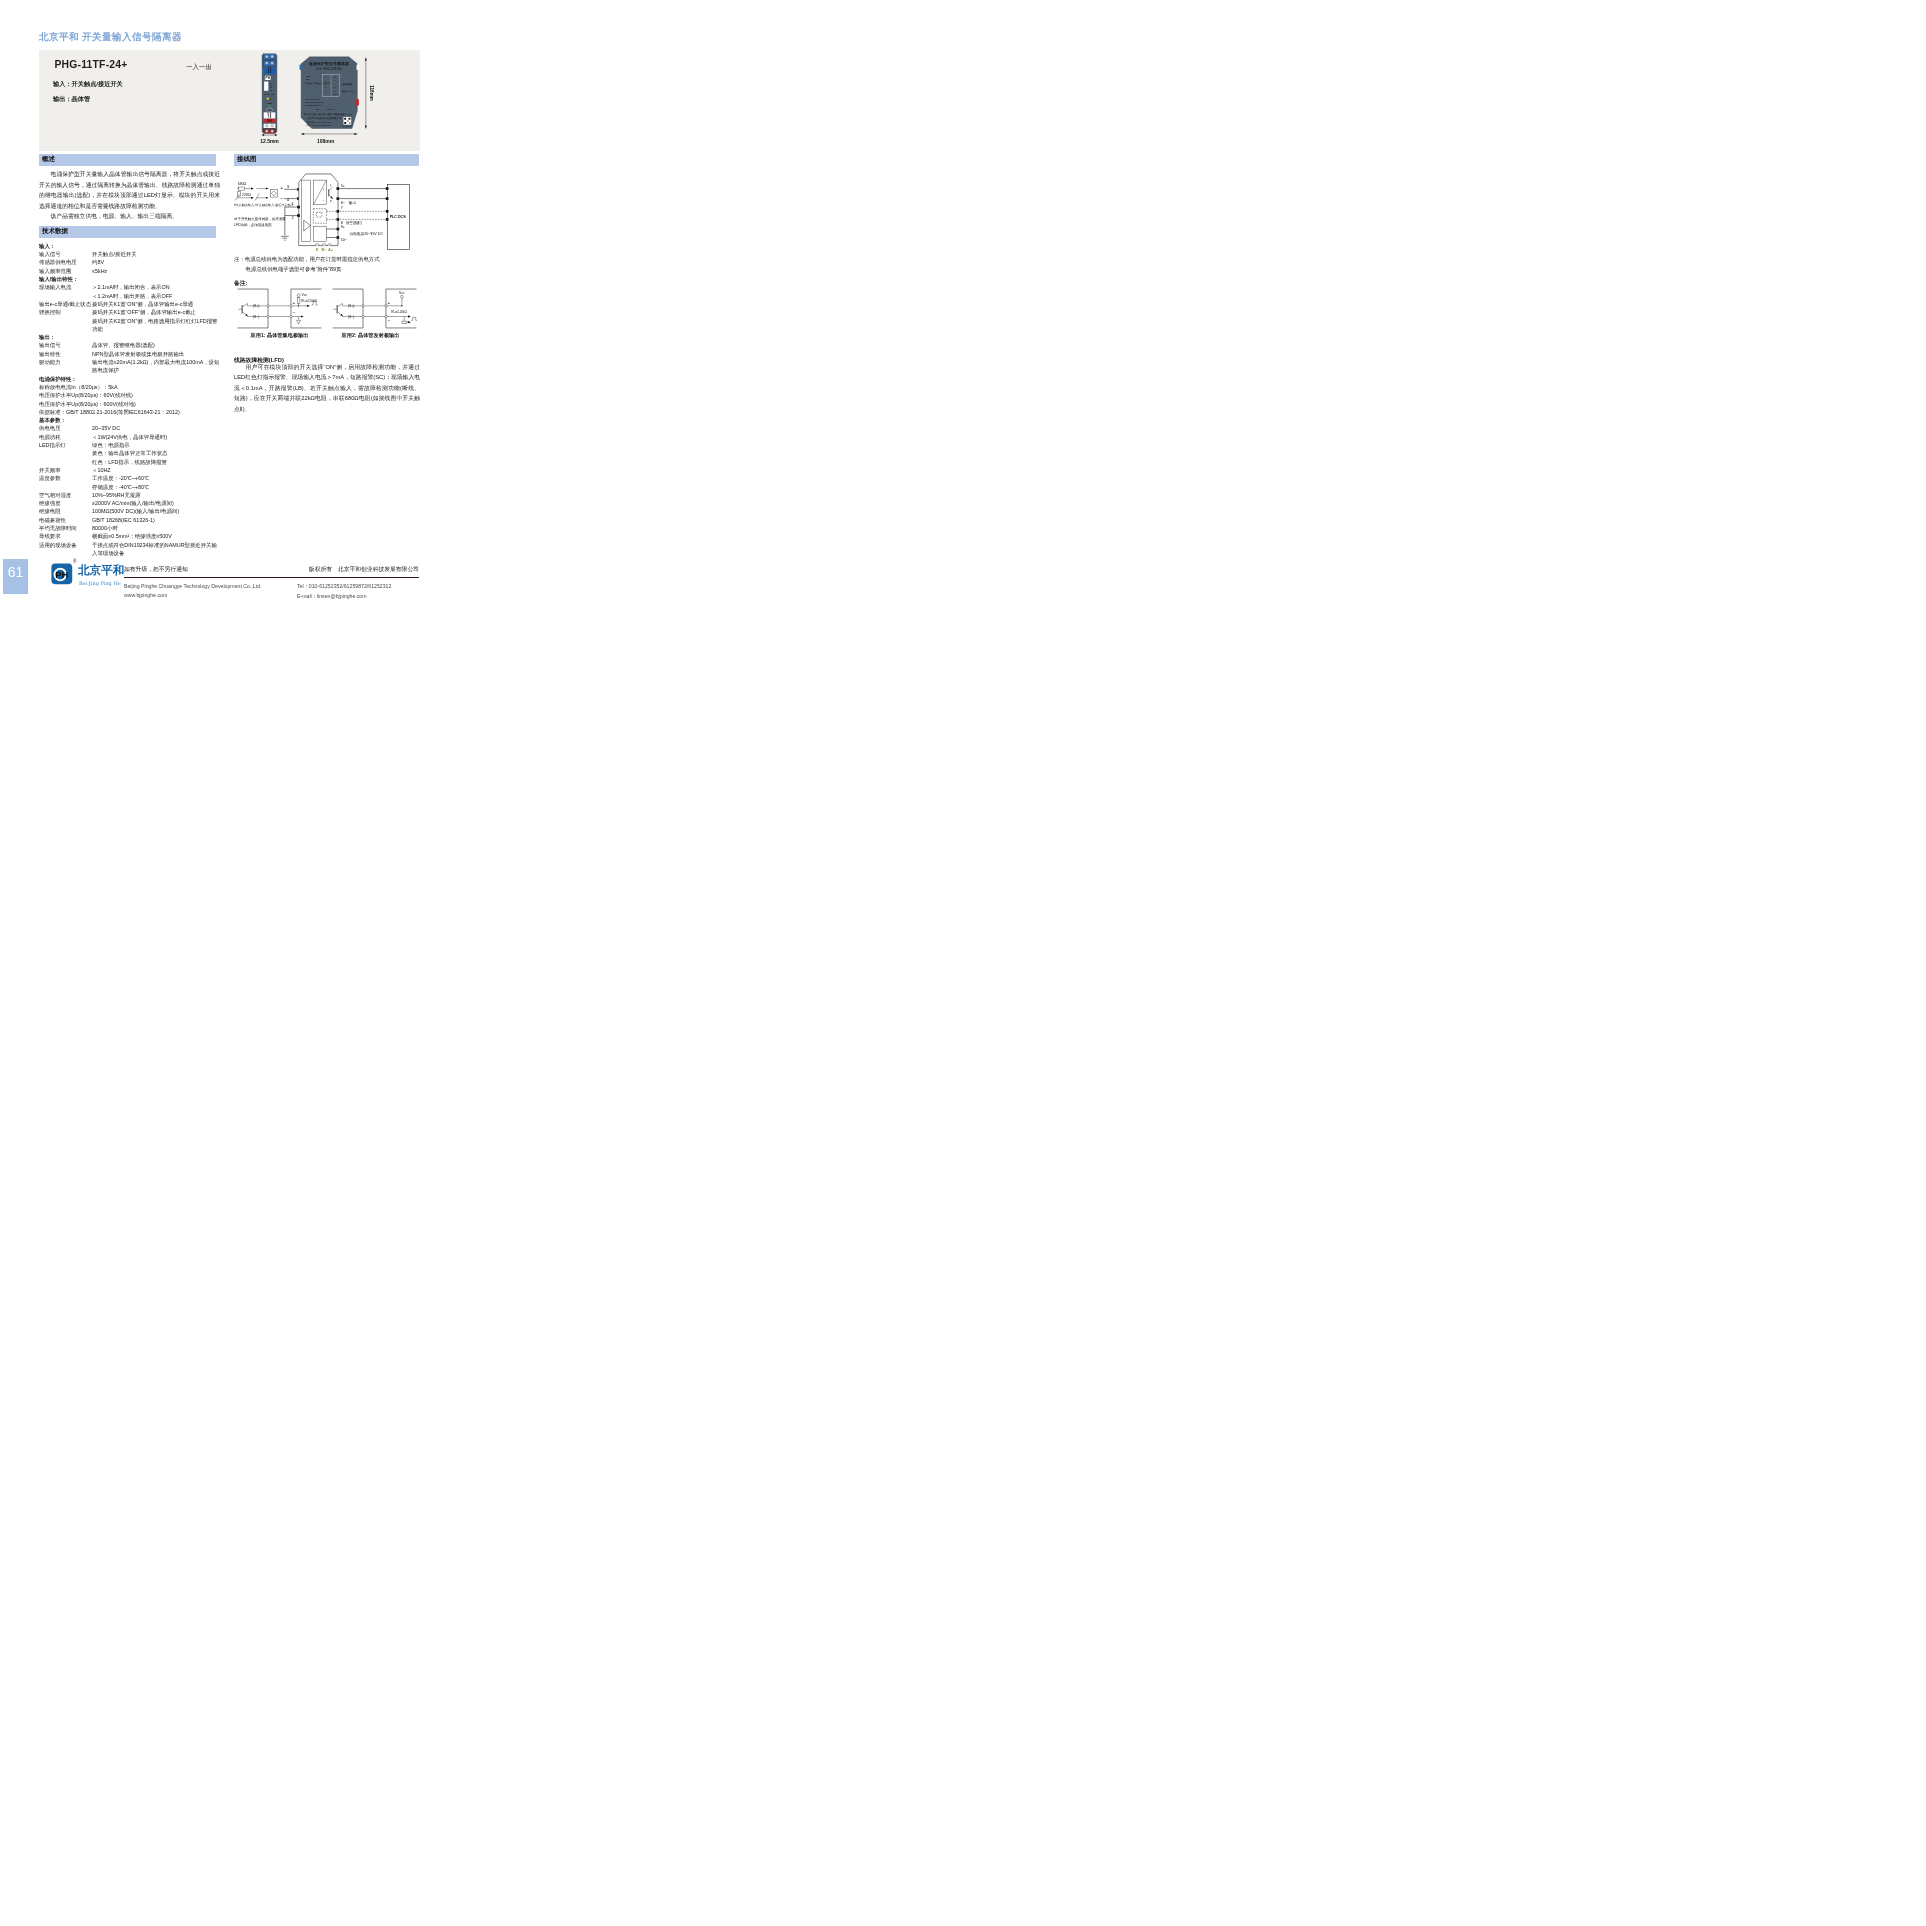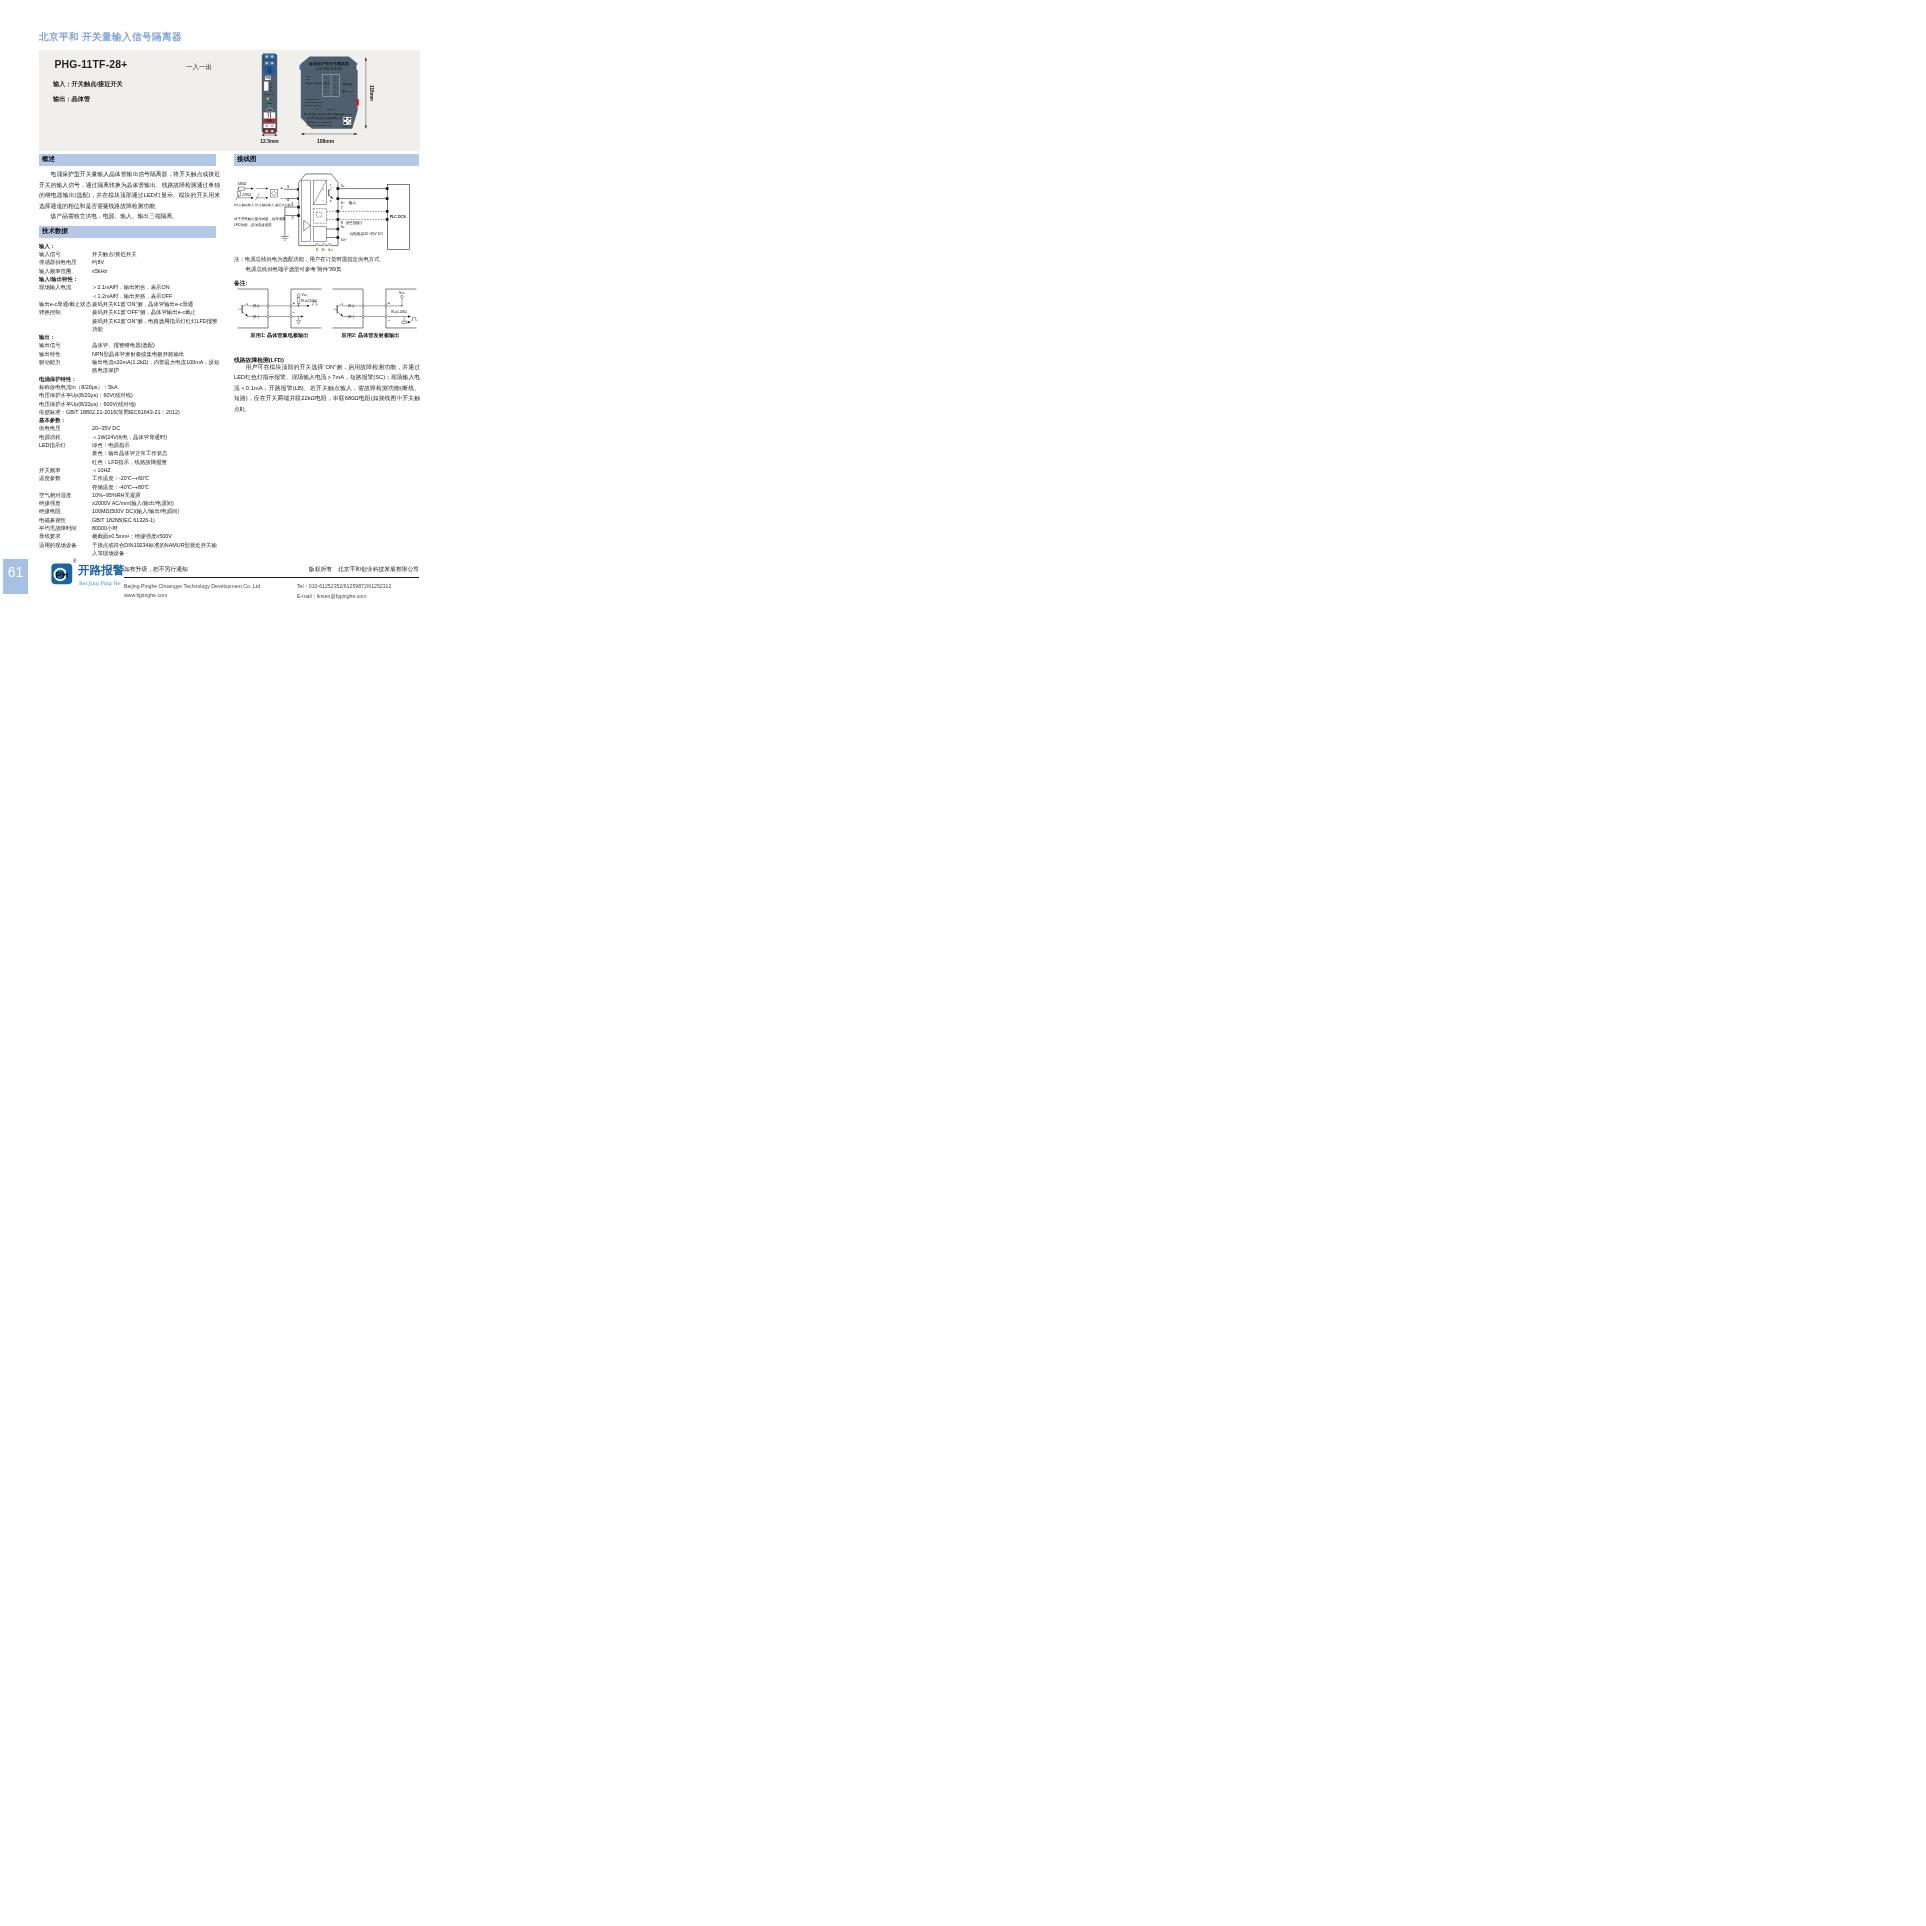--- a/index.html
+++ b/index.html
@@ -62,21 +62,21 @@
   .olive{fill:#8e9a33;font-weight:bold;}
 </style>
 </head>
 <body>
 
 <div class="page">
 
   <div class="doc-title">北京平和 开关量输入信号隔离器</div>
 
   <div class="product-panel">
-    <div class="model">PHG-11TF-28+</div>
+    <div class="model">PHG-11TF-24+</div>
     <div class="io-count">一入一出</div>
     <div class="in-line">输入：开关触点/接近开关</div>
     <div class="out-line">输出：晶体管</div>
 
     <svg style="position:absolute;left:213px;top:3.1px;" width="35" height="84" viewBox="0 0 90 218">
       <rect x="25" y="4" width="40" height="202" rx="2" fill="#4f5f6d"></rect>
       <rect x="29" y="2" width="32" height="15" fill="#2c6cb4" stroke="#111" stroke-width="0.6"></rect>
       <circle cx="38" cy="9" r="4" fill="#c9c9c9" stroke="#111" stroke-width="0.5"></circle>
       <circle cx="52" cy="9" r="4" fill="#c9c9c9" stroke="#111" stroke-width="0.5"></circle>
       <rect x="29" y="19" width="32" height="15" fill="#2c6cb4" stroke="#111" stroke-width="0.6"></rect>
@@ -532,21 +532,21 @@
   </div>
 
   <div class="pageno">61</div>
 
   <svg class="logo-box" width="21.6" height="21.6" viewBox="0 0 56 56">
     <rect x="1" y="1" width="54" height="54" rx="10" fill="#1565a8"></rect>
     <circle cx="24" cy="30" r="15" fill="none" stroke="#fff" stroke-width="5"></circle>
     <text x="28" y="38" font-size="24" font-weight="bold" fill="#fff" text-anchor="middle">PH</text>
   </svg>
   <div class="reg-mark">®</div>
-  <div class="brand-cn">开路报警</div>
+  <div class="brand-cn">北京平和</div>
   <div class="brand-en">Bei Jing Ping He</div>
   <div class="slogan">如有升级，恕不另行通知</div>
   <div class="foot-divider"></div>
   <div class="foot-en">
     <div>Beijing Pinghe Chuangye Technology Development Co.,Ltd.</div>
     <div>www.bjpinghe.com</div>
   </div>
   <div class="foot-copy">版权所有　北京平和创业科技发展有限公司</div>
   <div class="foot-contact">
     <div>Tel：010-61252352/61259872/61252312</div>

